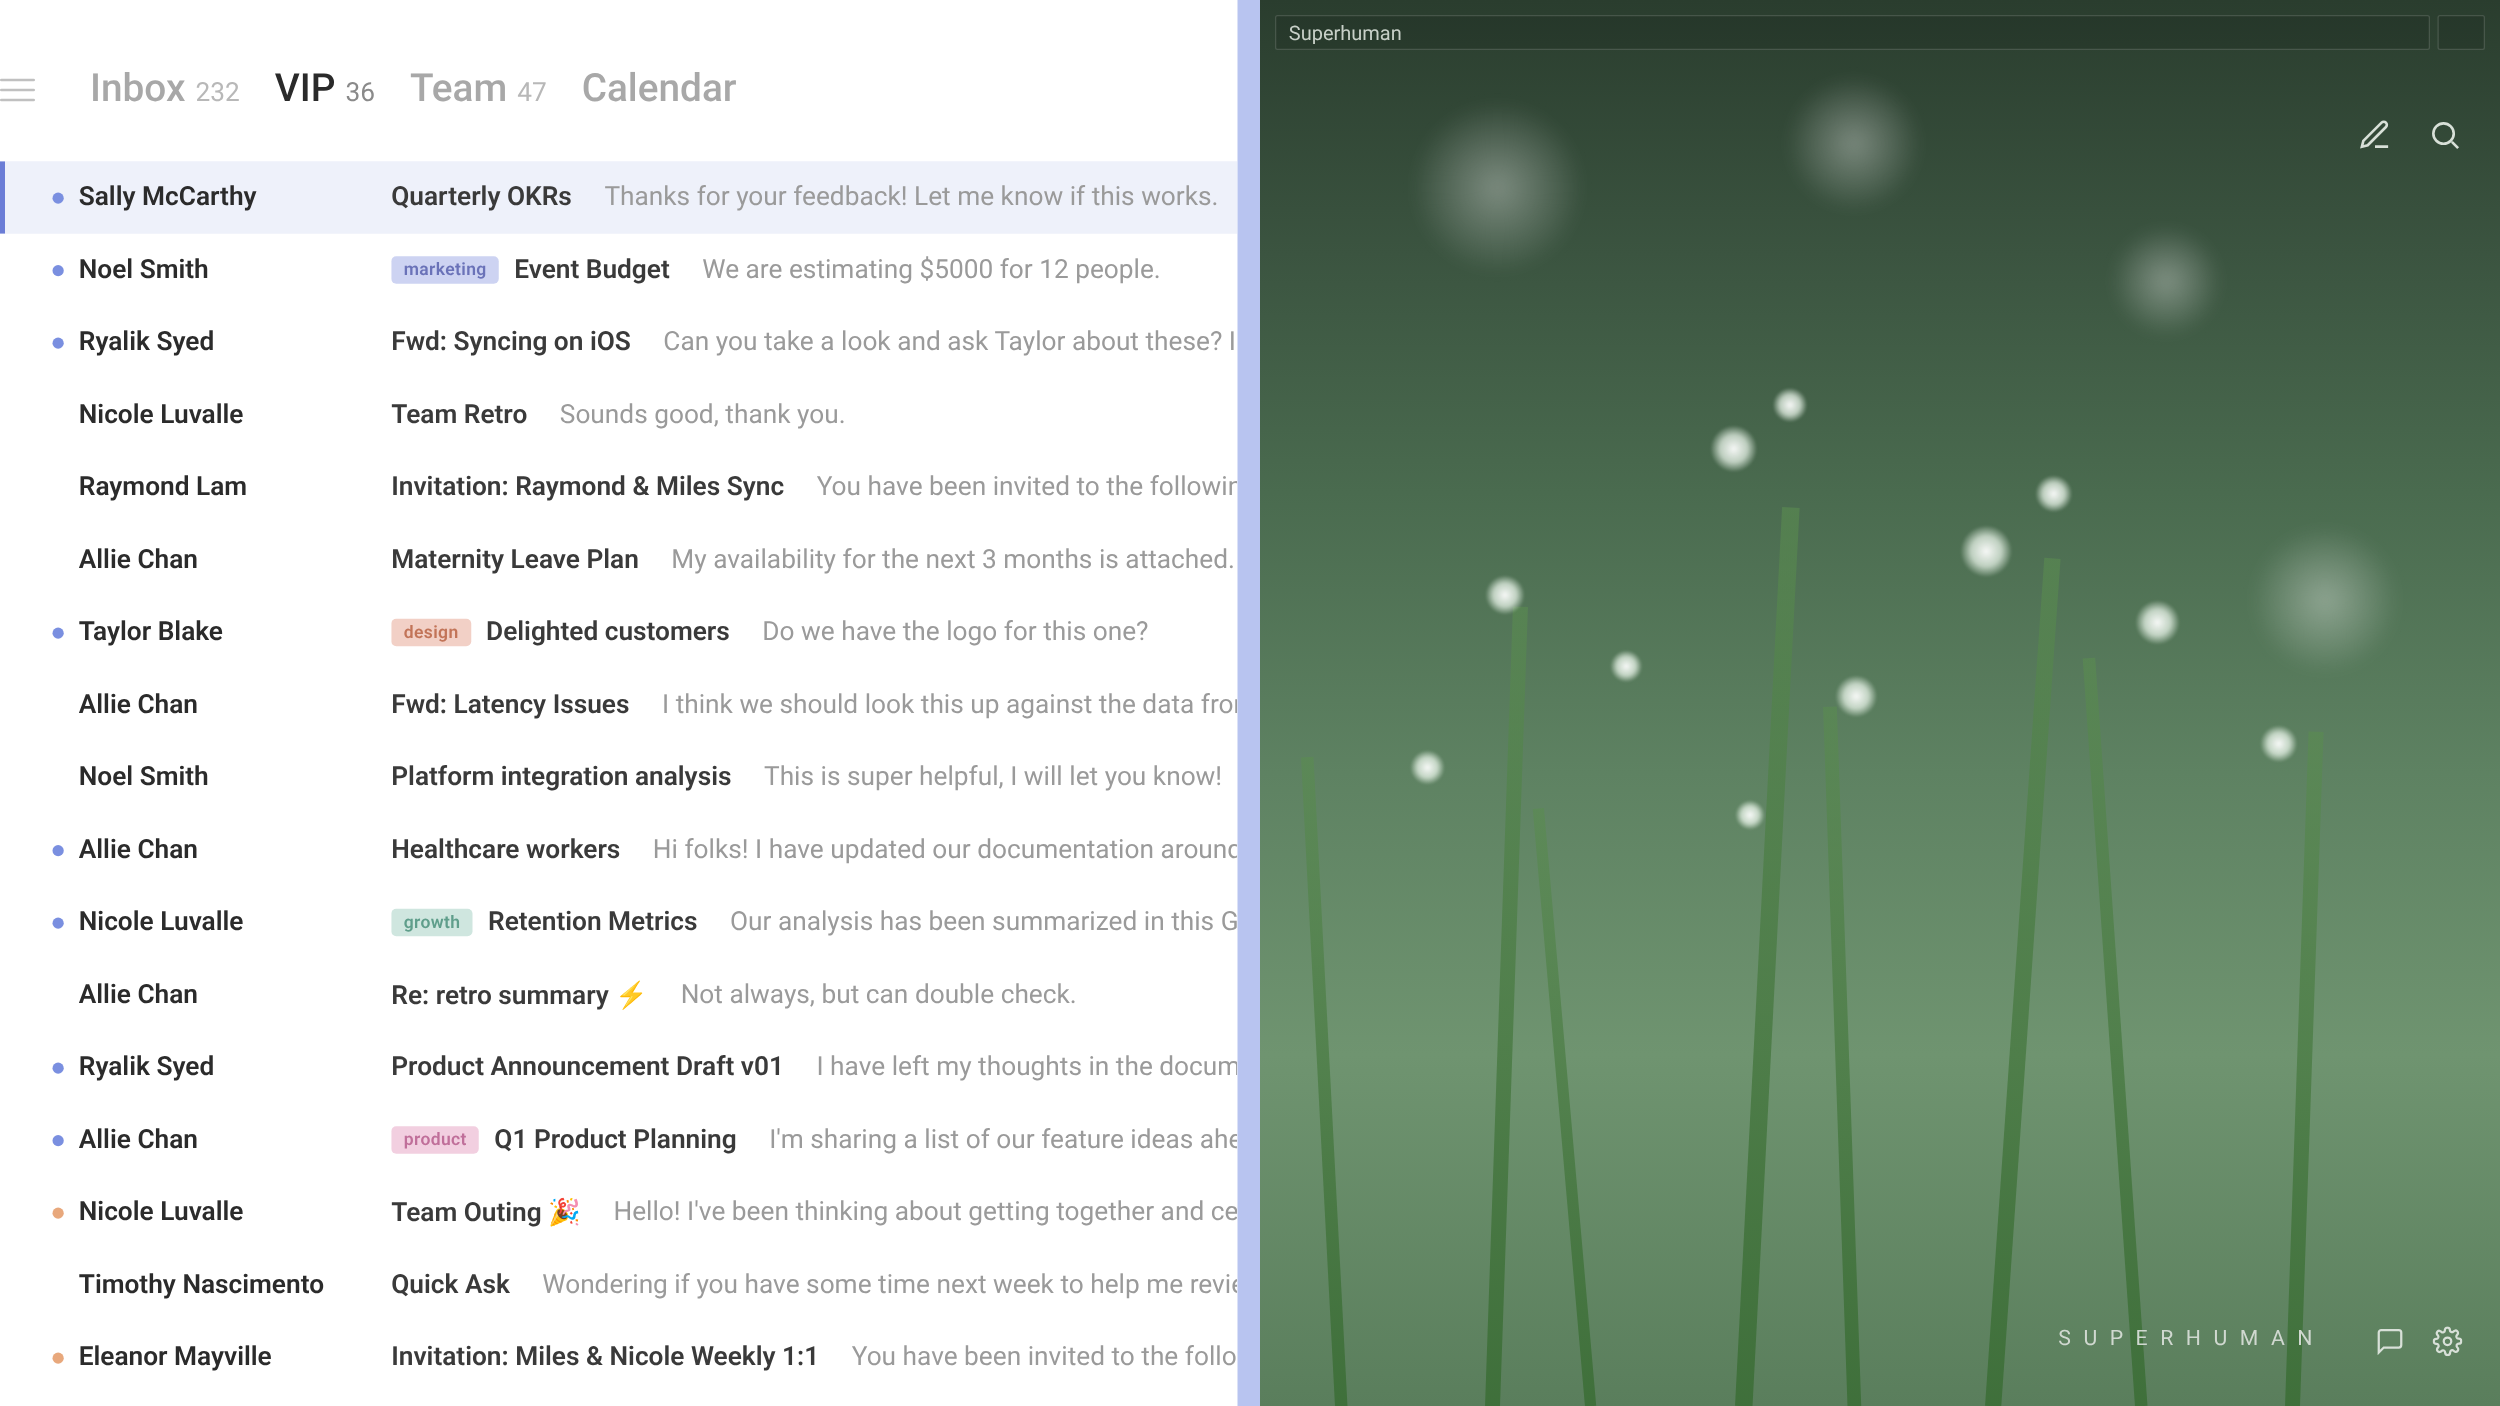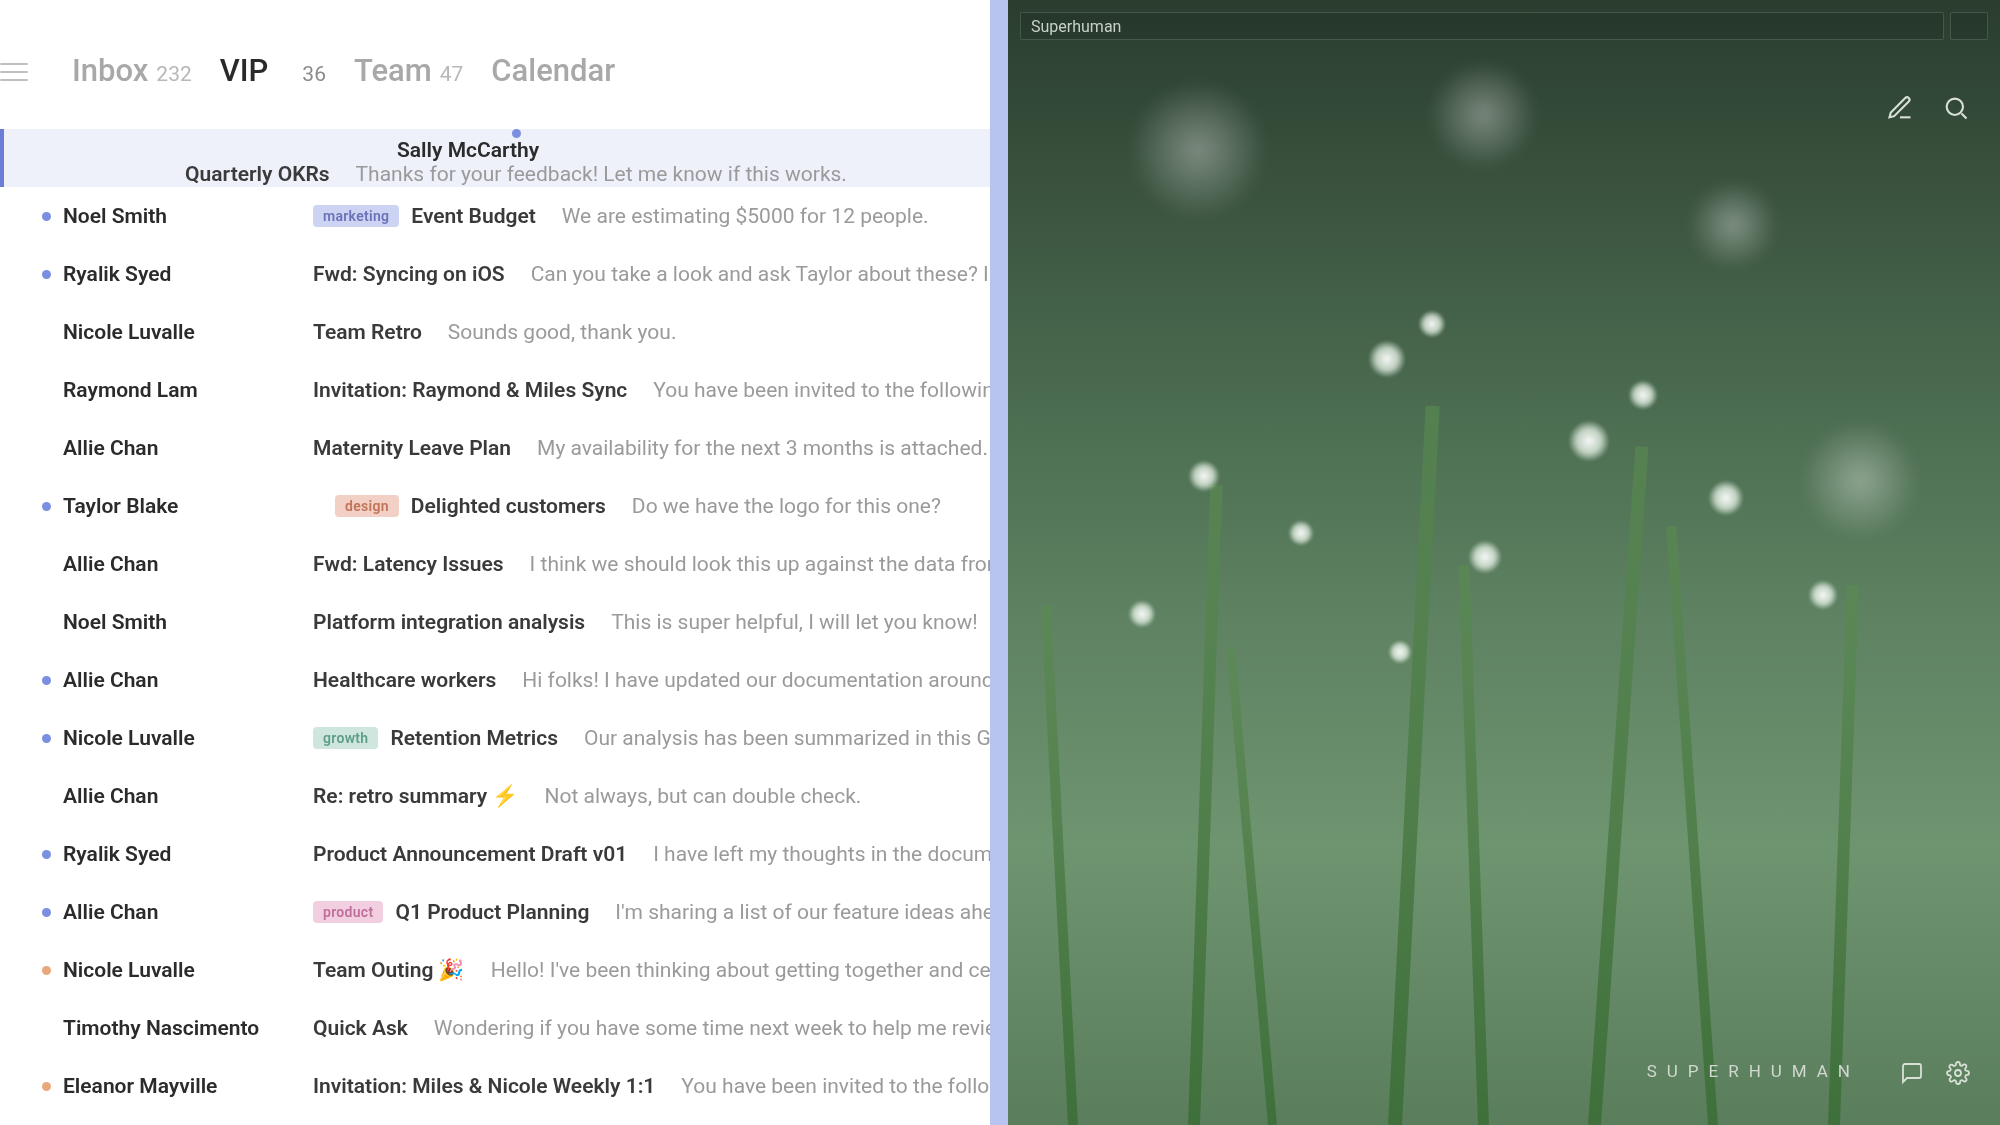--- a/index.html
+++ b/index.html
@@ -63,38 +63,36 @@
     }
     .tab-count {
       font-size: 21px;
       color: #b8b8b8;
     }
     .tab.active .tab-label {
       color: #2a2a2a;
     }
     .tab.active .tab-count {
       color: #8a8a8a;
-      margin-left: 26px;
     }
     .email-list {
       width: 100%;
     }
     .email-row {
       display: flex;
       align-items: center;
       height: 58px;
       padding: 0 0 0 42px;
       cursor: pointer;
       position: relative;
       overflow: hidden;
       white-space: nowrap;
     }
     .email-row.selected {
       background: #eef1fa;
-      flex-direction: column;
     }
     .email-row.selected::before {
       content: '';
       position: absolute;
       left: 0;
       top: 0;
       bottom: 0;
       width: 4px;
       background: #6b7dd6;
     }
@@ -297,21 +295,21 @@
           <div class="sender">Allie Chan</div>
           <div class="subject-area">
             <span class="subject">Maternity Leave Plan</span>
             <span class="preview">My availability for the next 3 months is attached.</span>
           </div>
         </div>
         <div class="email-row">
           <div class="unread-dot" style="background: rgb(122, 143, 224);"></div>
           <div class="sender">Taylor Blake</div>
           <div class="subject-area">
-            <span class="label-tag" style="background: rgb(242, 208, 198); color: rgb(194, 116, 88); margin-left: 22px;">design</span>
+            <span class="label-tag" style="background: rgb(242, 208, 198); color: rgb(194, 116, 88);">design</span>
             <span class="subject">Delighted customers</span>
             <span class="preview">Do we have the logo for this one?</span>
           </div>
         </div>
         <div class="email-row">
           <div class="unread-dot"></div>
           <div class="sender">Allie Chan</div>
           <div class="subject-area">
             <span class="subject">Fwd: Latency Issues</span>
             <span class="preview">I think we should look this up against the data from</span>

